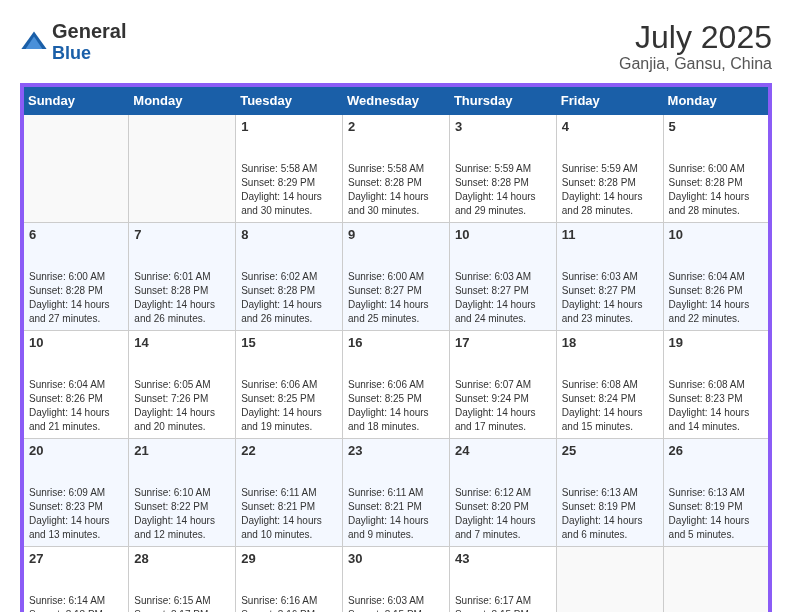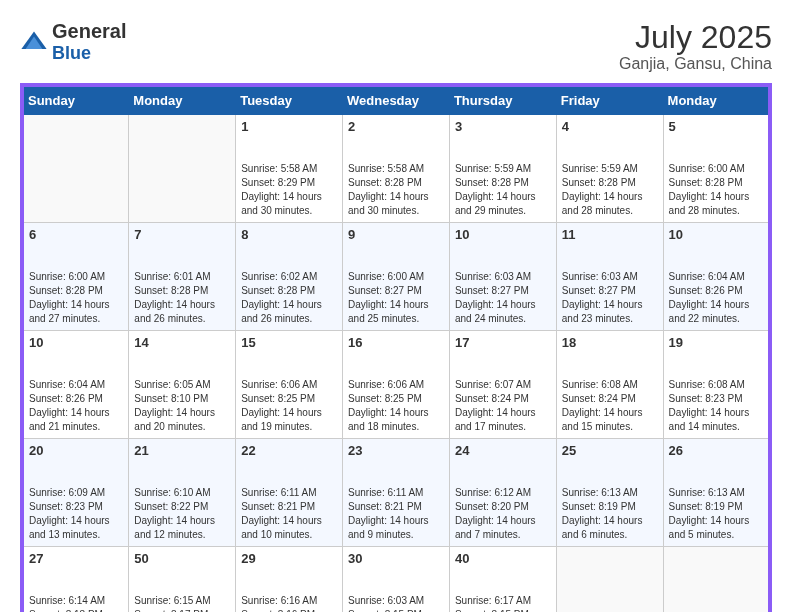--- a/index.html
+++ b/index.html
@@ -205,39 +205,39 @@
       <tr>
         <td>
           <span class="day-number">10</span>
           <div class="day-info">Sunrise: 6:04 AM
 Sunset: 8:26 PM
 Daylight: 14 hours and 21 minutes.</div>
         </td>
         <td>
           <span class="day-number">14</span>
           <div class="day-info">Sunrise: 6:05 AM
-Sunset: 8:10 PM
+Sunset: 7:26 PM
 Daylight: 14 hours and 20 minutes.</div>
         </td>
         <td>
           <span class="day-number">15</span>
           <div class="day-info">Sunrise: 6:06 AM
 Sunset: 8:25 PM
 Daylight: 14 hours and 19 minutes.</div>
         </td>
         <td>
           <span class="day-number">16</span>
           <div class="day-info">Sunrise: 6:06 AM
 Sunset: 8:25 PM
 Daylight: 14 hours and 18 minutes.</div>
         </td>
         <td>
           <span class="day-number">17</span>
           <div class="day-info">Sunrise: 6:07 AM
-Sunset: 8:24 PM
+Sunset: 9:24 PM
 Daylight: 14 hours and 17 minutes.</div>
         </td>
         <td>
           <span class="day-number">18</span>
           <div class="day-info">Sunrise: 6:08 AM
 Sunset: 8:24 PM
 Daylight: 14 hours and 15 minutes.</div>
         </td>
         <td>
           <span class="day-number">19</span>
@@ -291,39 +291,39 @@
         </td>
       </tr>
       <tr>
         <td>
           <span class="day-number">27</span>
           <div class="day-info">Sunrise: 6:14 AM
 Sunset: 8:18 PM
 Daylight: 14 hours and 3 minutes.</div>
         </td>
         <td>
-          <span class="day-number">50</span>
+          <span class="day-number">28</span>
           <div class="day-info">Sunrise: 6:15 AM
 Sunset: 8:17 PM
 Daylight: 14 hours and 2 minutes.</div>
         </td>
         <td>
           <span class="day-number">29</span>
           <div class="day-info">Sunrise: 6:16 AM
 Sunset: 8:16 PM
 Daylight: 14 hours and 0 minutes.</div>
         </td>
         <td>
           <span class="day-number">30</span>
           <div class="day-info">Sunrise: 6:03 AM
 Sunset: 8:15 PM
 Daylight: 13 hours and 58 minutes.</div>
         </td>
         <td>
-          <span class="day-number">40</span>
+          <span class="day-number">43</span>
           <div class="day-info">Sunrise: 6:17 AM
 Sunset: 8:15 PM
 Daylight: 13 hours and 57 minutes.</div>
         </td>
         <td class="empty"></td>
         <td class="empty"></td>
       </tr>
     </tbody>
 </table>
 

